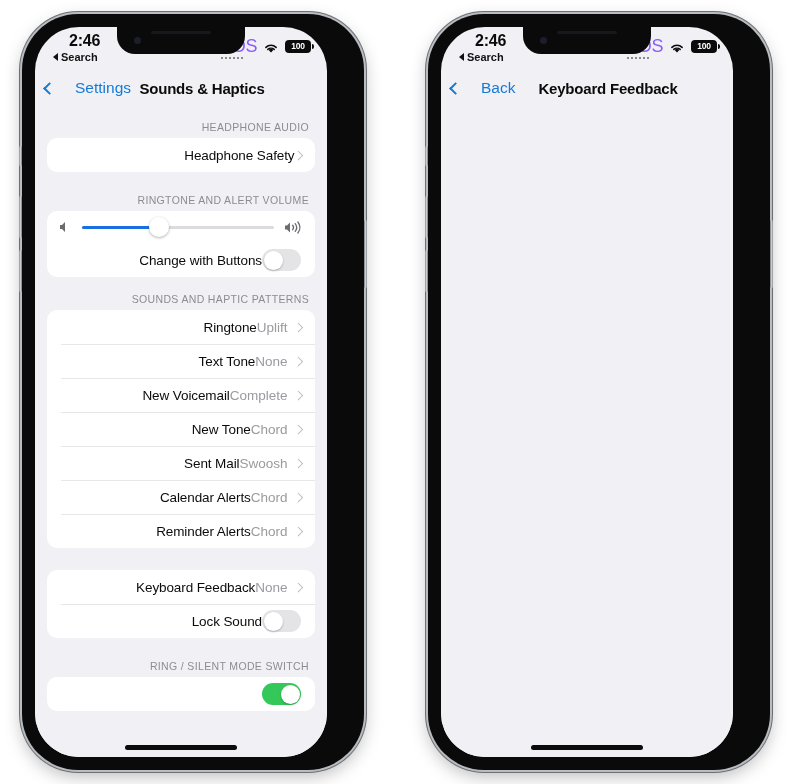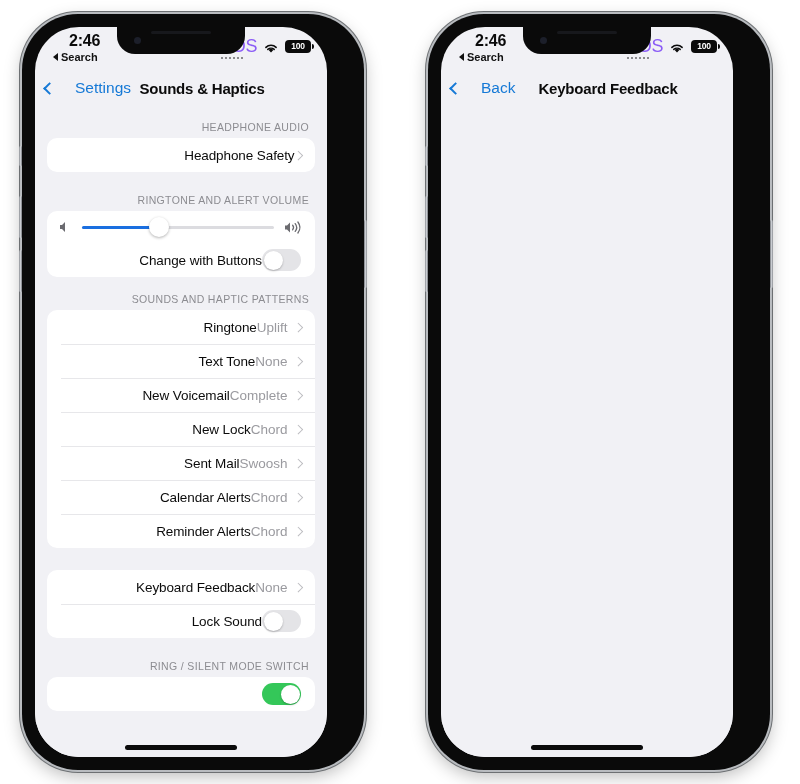--- a/index.html
+++ b/index.html
@@ -365,21 +365,21 @@
             <span class="row-label">Text Tone</span>
             <span class="row-value">None</span>
             <span class="chev-right"></span>
           </div>
           <div class="row">
             <span class="row-label">New Voicemail</span>
             <span class="row-value">Complete</span>
             <span class="chev-right"></span>
           </div>
           <div class="row">
-            <span class="row-label">New Lock</span>
+            <span class="row-label">New Tone</span>
             <span class="row-value">Chord</span>
             <span class="chev-right"></span>
           </div>
           <div class="row">
             <span class="row-label">Sent Mail</span>
             <span class="row-value">Swoosh</span>
             <span class="chev-right"></span>
           </div>
           <div class="row">
             <span class="row-label">Calendar Alerts</span>

